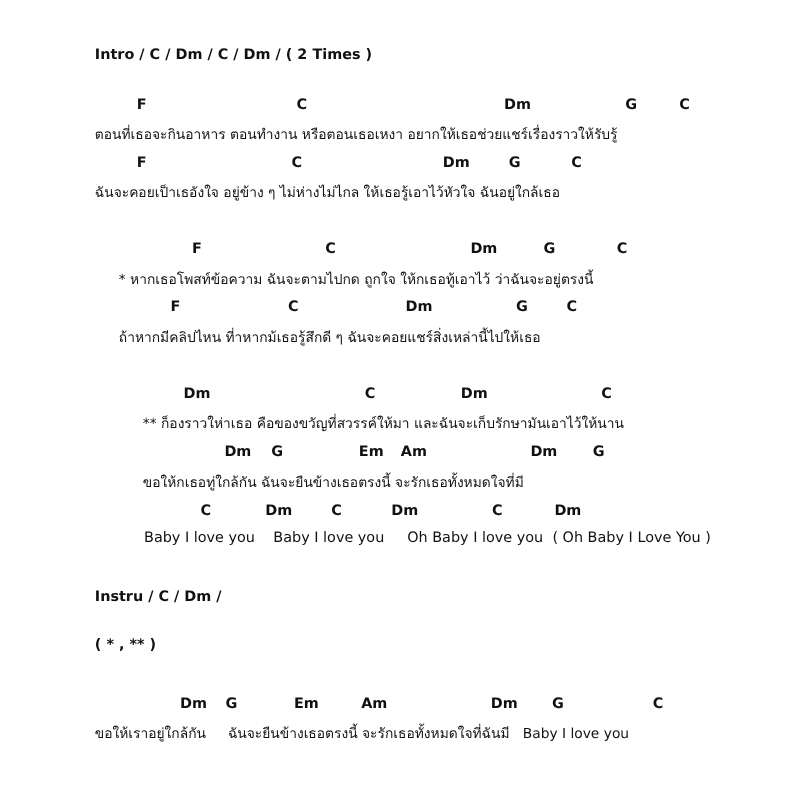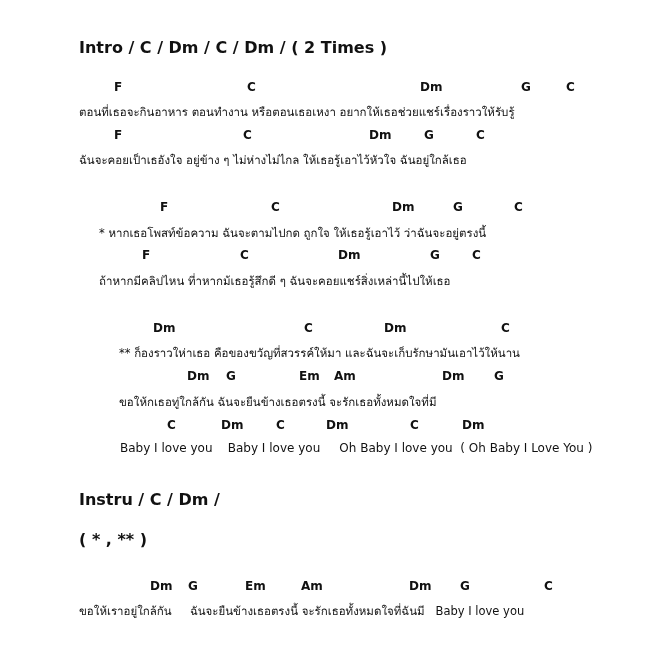--- a/index.html
+++ b/index.html
@@ -1,19 +1,19 @@
 <!DOCTYPE html>
 <html><head>
   <meta charset="utf-8">
   <style>
     html, body { margin: 0; padding: 0; background: #ffffff; }
     body { width: 670px; height: 666px; position: relative; overflow: hidden;
            font-family: "DejaVu Sans", "Liberation Sans", sans-serif; color: #111; }
     .abs { position: absolute; white-space: nowrap; }
-    .heading { font-weight: bold; font-size: 16px; }
+    .heading { font-weight: bold; font-size: 12px; }
     .chord { font-weight: bold; font-size: 12px; }
     .lyric { font-size: 11.5px; }
     .lyric-en { font-size: 12px; }
   </style>
 </head>
 <body>
 
 <div>
 
   <div class="abs heading" style="left:79px; top:38px;">Intro  / C / Dm / C / Dm / ( 2 Times )</div>
@@ -39,21 +39,21 @@
   </div>
 
   <div>
     <div>
       <span class="abs chord" style="left:160px; top:200px;">F</span>
       <span class="abs chord" style="left:271px; top:200px;">C</span>
       <span class="abs chord" style="left:392px; top:200px;">Dm</span>
       <span class="abs chord" style="left:453px; top:200px;">G</span>
       <span class="abs chord" style="left:514px; top:200px;">C</span>
     </div>
-    <div class="abs lyric" style="left:99px; top:224px;">* หากเธอโพสท์ข้อความ ฉันจะตามไปกด ถูกใจ  ให้เธอรู้เอาไว้  ว่าฉันจะอยู่ตรงนี้</div>
+    <div class="abs lyric" style="left:99px; top:224px;">* หากเธอโพสท์ข้อความ ฉันจะตามไปกด ถูกใจ  ให้กเธอทู้เอาไว้  ว่าฉันจะอยู่ตรงนี้</div>
 
     <div>
       <span class="abs chord" style="left:142px; top:248px;">F</span>
       <span class="abs chord" style="left:240px; top:248px;">C</span>
       <span class="abs chord" style="left:338px; top:248px;">Dm</span>
       <span class="abs chord" style="left:430px; top:248px;">G</span>
       <span class="abs chord" style="left:472px; top:248px;">C</span>
     </div>
     <div class="abs lyric" style="left:99px; top:272px;">ถ้าหากมีคลิปไหน ที่าหากม้เธอรู้สึกดี ๆ ฉันจะคอยแชร์สิ่งเหล่านี้ไปให้เธอ</div>
   </div>

